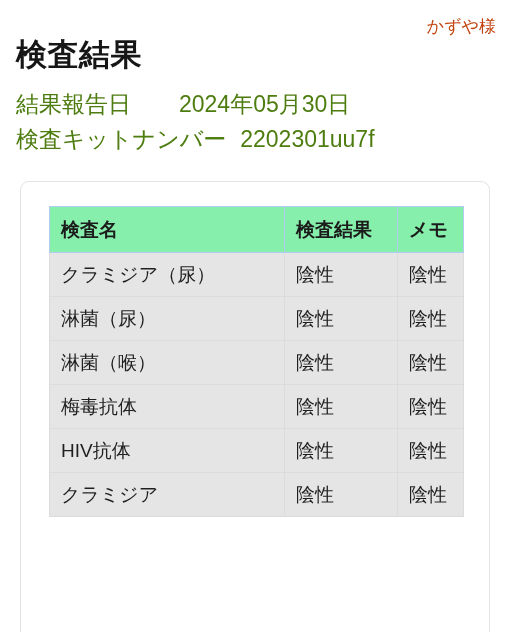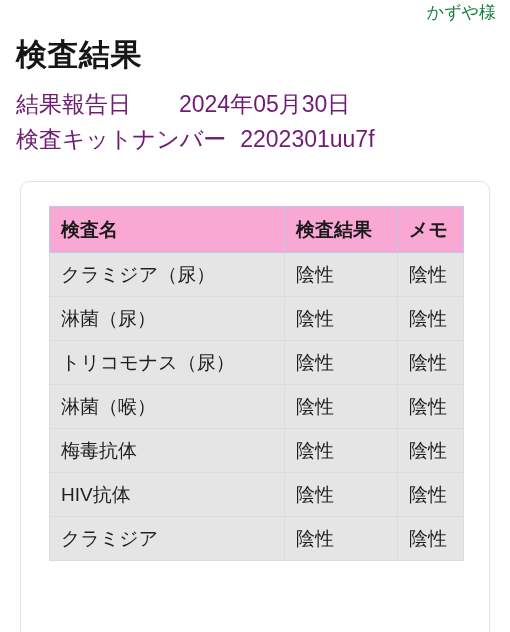--- a/index.html
+++ b/index.html
@@ -18,25 +18,25 @@
     position: relative;
     width: 510px;
     height: 632px;
     overflow: hidden;
     background: #ffffff;
   }
 
   
   .greeting {
     position: absolute;
-    top: 2px;
+    top: 16px;
     right: 14px;
     font-size: 17px;
     line-height: 22px;
-    color: #15803d;
+    color: #c2410c;
     white-space: nowrap;
   }
 
   
   .heading-block {
     position: absolute;
     left: 16px;
     top: 36px;
     right: 16px;
   }
@@ -53,21 +53,21 @@
   .meta-lines {
     margin-top: 13px;
   }
 
   .meta-line {
     display: flex;
     align-items: flex-start;
     font-size: 23px;
     line-height: 35px;
     font-weight: 400;
-    color: #701a75;
+    color: #4d7c0f;
     white-space: nowrap;
   }
 
   .meta-label { display: inline-block; }
   .meta-value { display: inline-block; }
 
   .meta-line.report-date .meta-value { margin-left: 48px; }
   .meta-line.kit-number .meta-value { margin-left: 14px; }
 
   
@@ -99,21 +99,21 @@
     border: 1px solid #dcdcdc;
     text-align: left;
     vertical-align: middle;
     height: 44px;
     padding: 0 11px;
     white-space: nowrap;
     overflow: hidden;
   }
 
   .result-table thead th {
-    background: #f9a8d4;
+    background: #86efac;
     font-weight: 700;
     color: #1b1b1b;
     height: 46px;
     border-color: #b2cdf0;
   }
 
   .result-table tbody td {
     background: #e5e5e5;
     font-weight: 400;
     color: #1f1f1f;
@@ -164,25 +164,20 @@
           <td>クラミジア（尿）</td>
           <td>陰性</td>
           <td>陰性</td>
         </tr>
         <tr>
           <td>淋菌（尿）</td>
           <td>陰性</td>
           <td>陰性</td>
         </tr>
         <tr>
-          <td>トリコモナス（尿）</td>
-          <td>陰性</td>
-          <td>陰性</td>
-        </tr>
-        <tr>
           <td>淋菌（喉）</td>
           <td>陰性</td>
           <td>陰性</td>
         </tr>
         <tr>
           <td>梅毒抗体</td>
           <td>陰性</td>
           <td>陰性</td>
         </tr>
         <tr>

